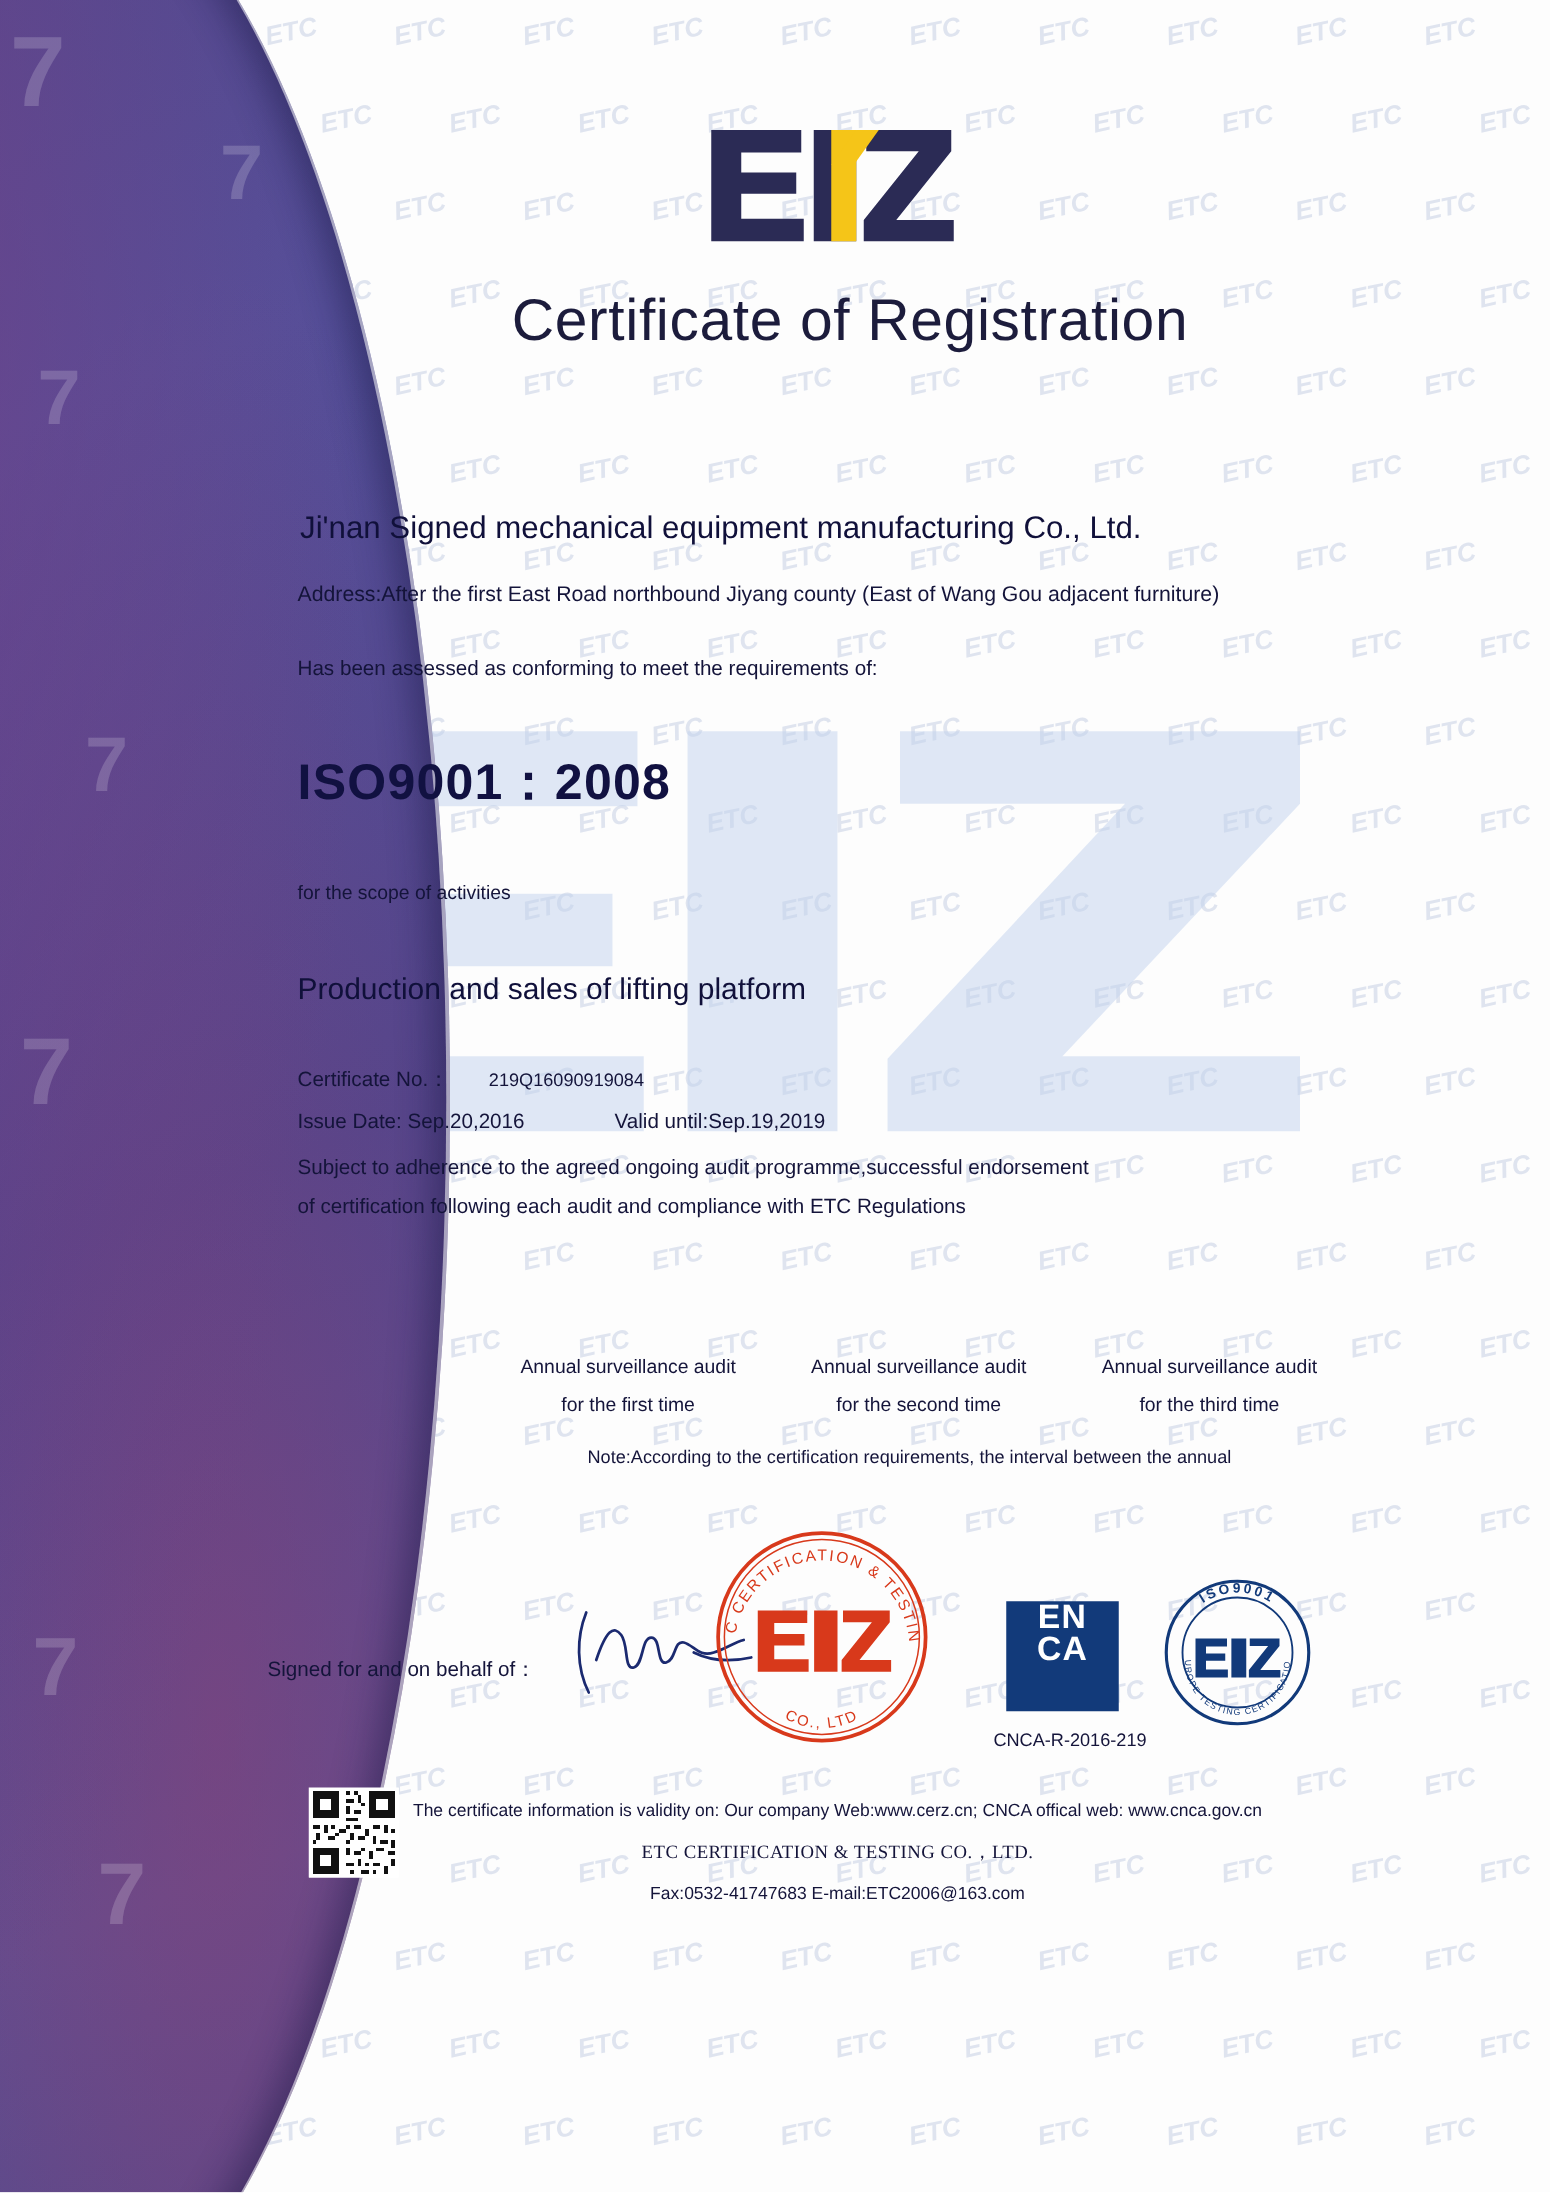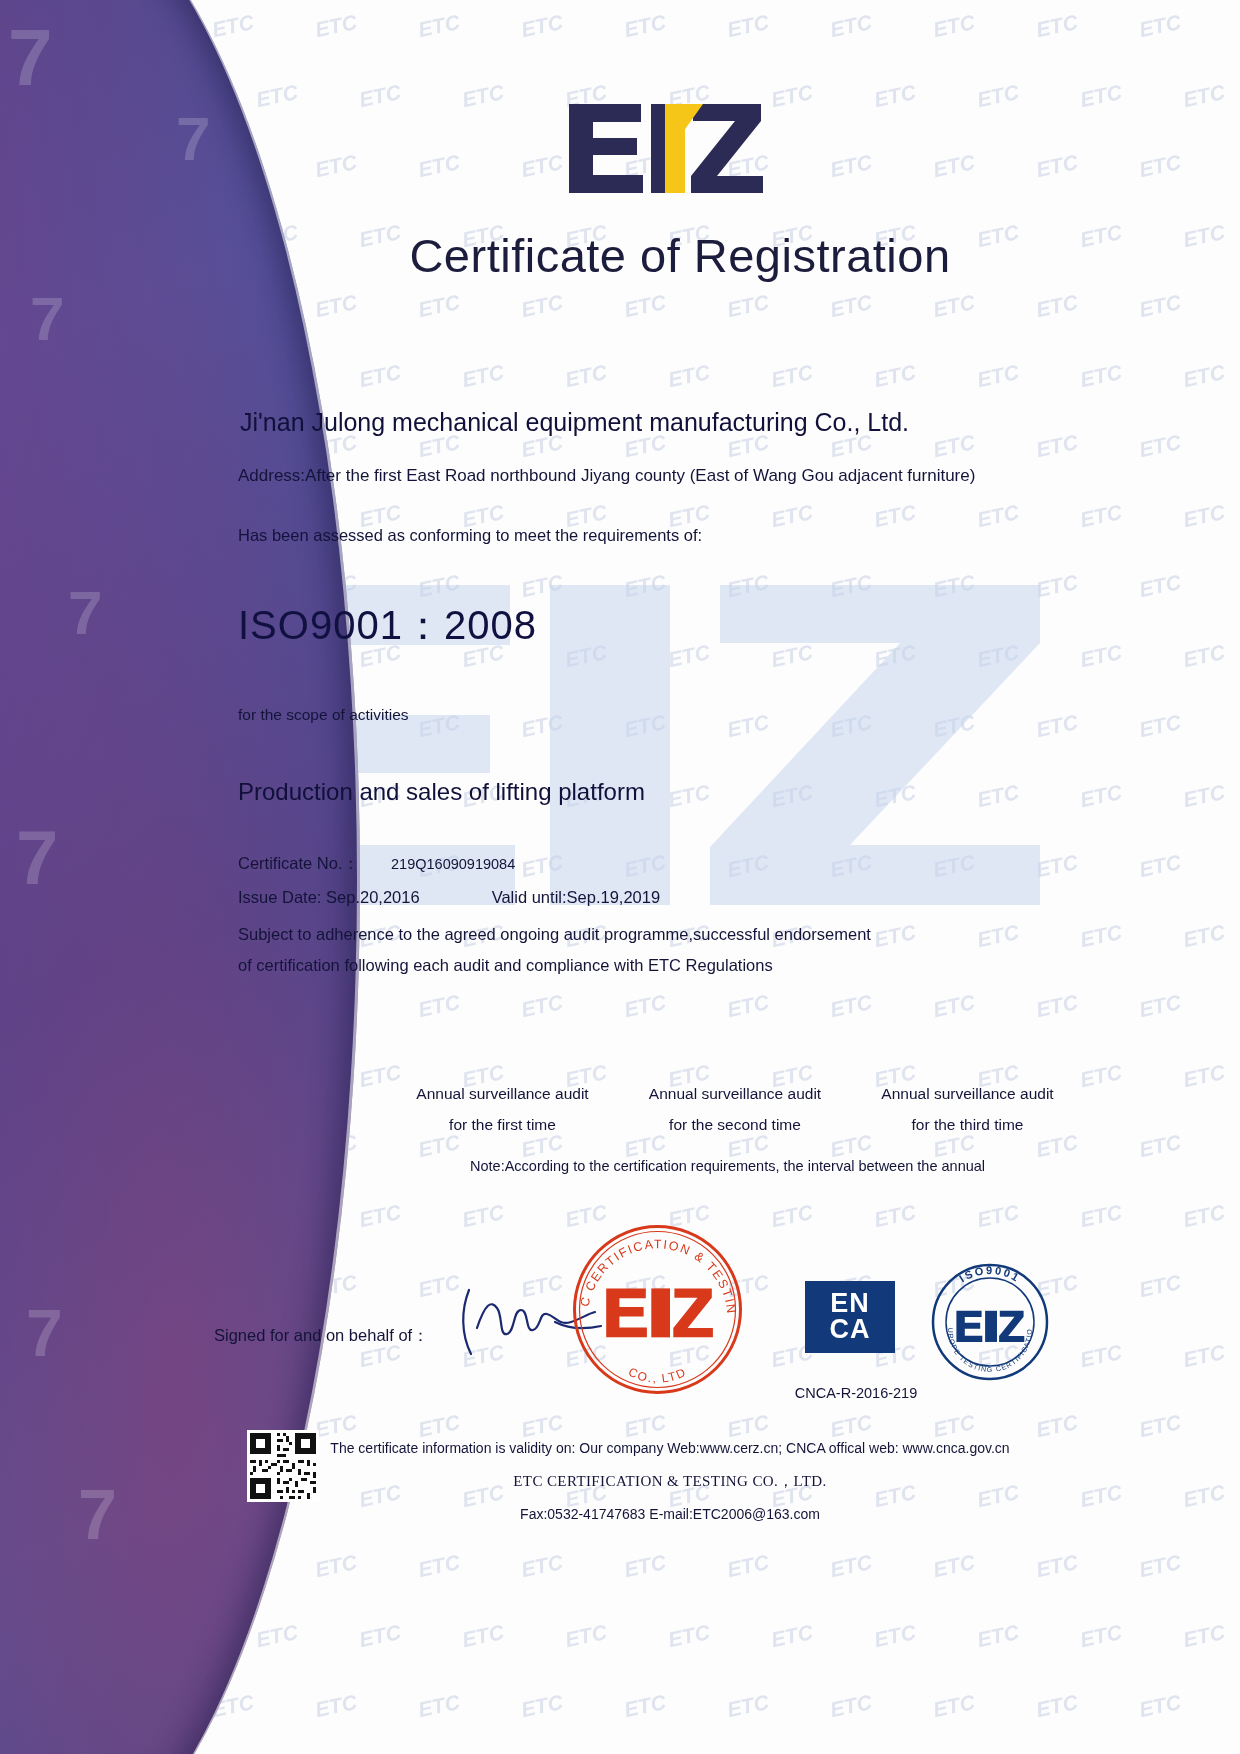--- a/index.html
+++ b/index.html
@@ -91,21 +91,21 @@
   .address{
     position:absolute;left:238px;top:464px;width:800px;
     font-size:17px;color:#14143a;line-height:1.45;
   }
   .assessed{
     position:absolute;left:238px;top:526px;
     font-size:16.5px;color:#14143a;
   }
   .standard{
     position:absolute;left:238px;top:598px;
-    font-size:40px;color:#111141;font-weight:400;letter-spacing:1px;
+    font-size:40px;color:#111141;font-weight:700;letter-spacing:1px;
   }
   .scope-label{
     position:absolute;left:238px;top:706px;
     font-size:15.5px;color:#14143a;
   }
   .scope{
     position:absolute;left:238px;top:778px;
     font-size:24px;color:#10103a;font-weight:500;
   }
   .cert-no{
@@ -146,23 +146,23 @@
     position:absolute;left:455px;top:1282px;width:180px;height:80px;
   }
   .sign-mark svg{width:100%;height:100%;}
   
   .seal{
     position:absolute;left:570px;top:1222px;width:175px;height:175px;
   }
   .seal svg{width:100%;height:100%;}
   
   .cnca{
-    position:absolute;left:805px;top:1281px;width:90px;height:72px;
+    position:absolute;left:805px;top:1281px;width:90px;height:88px;
     background:#123a7a;color:#fff;
-    display:flex;align-items:center;justify-content:center;
+    display:flex;align-items:flex-start;justify-content:center;
     font-size:27px;font-weight:700;line-height:.95;text-align:center;
     letter-spacing:1px;
   }
   .cnca-code{
     position:absolute;left:786px;top:1385px;width:140px;text-align:center;
     font-size:14.5px;color:#14143a;
   }
   
   .iso-badge{
     position:absolute;left:930px;top:1262px;width:120px;height:120px;
@@ -543,21 +543,21 @@
           <path d="M4 8 h72 v18 H28 v16 h44 v17 H28 v20 h50 v18 H4z"></path>
           <path d="M86 8 h34 v89 H86z"></path>
           <path d="M128 8 h68 v17 l-44 55 h46 v17 h-72 v-17 l44 -55 h-42z"></path>
         </g>
         <path d="M100 8 h20 v89 h-20z" fill="#f5c518"></path>
         <path d="M120 8 h18 l-20 28 h-18z" fill="#f5c518"></path>
       </svg>
     </div>
 
     <div class="title">Certificate of Registration</div>
-    <div class="company">Ji'nan Julong mechanical equipment manufacturing Co., Ltd.</div>
+    <div class="company">Ji'nan Signed mechanical equipment manufacturing Co., Ltd.</div>
     <div class="address">Address:After the first East Road northbound Jiyang county (East of Wang Gou  adjacent furniture)</div>
     <div class="assessed">Has been assessed as conforming to meet the requirements of:</div>
     <div class="standard">ISO9001：2008</div>
     <div class="scope-label">for the scope of activities</div>
     <div class="scope">Production and sales of lifting platform</div>
 
     <div class="cert-no">
       <span>Certificate No.：</span><span class="val">219Q16090919084</span>
     </div>
 

